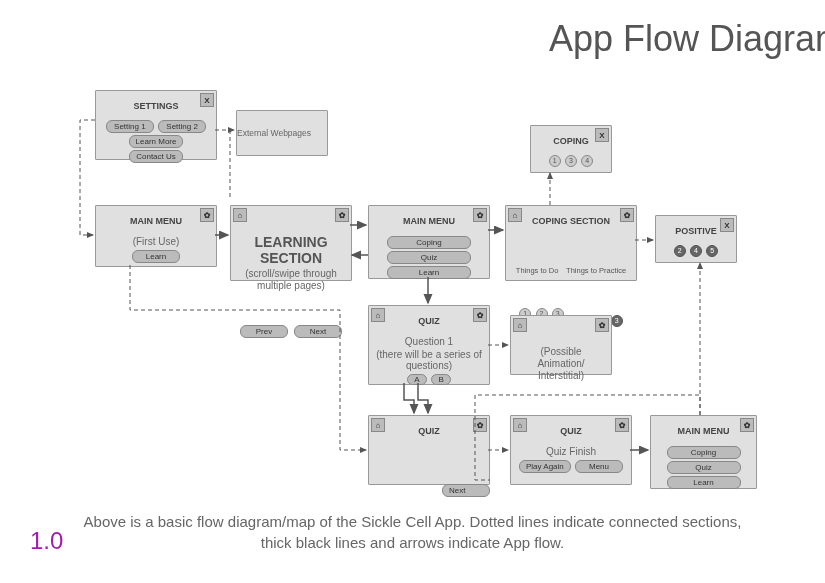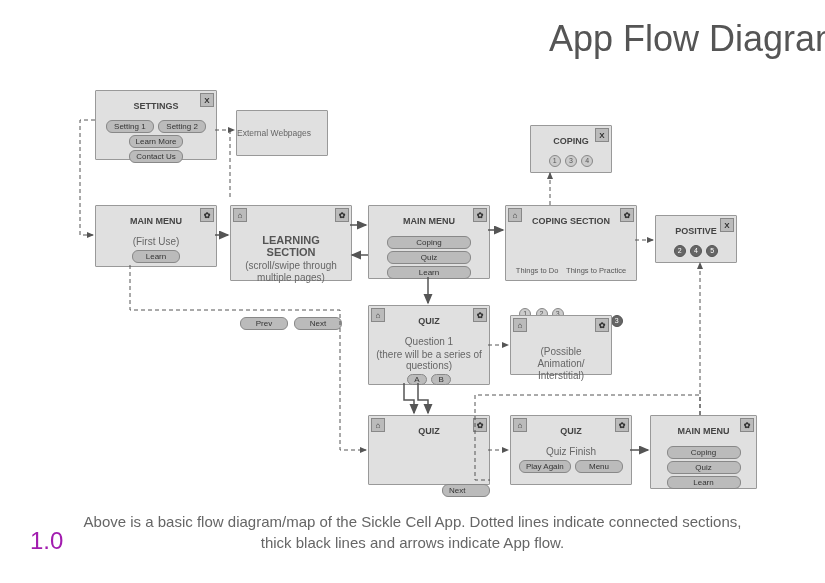--- a/index.html
+++ b/index.html
@@ -59,21 +59,21 @@
     <span class="btn">Learn</span>
   </div>
 </div>
 
 <div class="card" style="left:230px;top:205px;width:120px;height:74px;">
   <div class="hdr" style="text-align:center;">
     <span class="icon left">⌂</span>
     <span class="icon right">✿</span>
   </div>
   <div class="body">
-    <div style="font-weight:bold;font-size:11px;">LEARNING SECTION</div>
+    <div style="font-weight:bold;font-size:14px;">LEARNING SECTION</div>
     <div class="sub" style="line-height:1.2;text-align:center;">(scroll/swipe through multiple pages)</div>
     <div class="row">
       <span class="btn">Prev</span>
       <span class="btn">Next</span>
     </div>
   </div>
 </div>
 
 <div class="card" style="left:368px;top:205px;width:120px;height:72px;">
   <div class="hdr">

